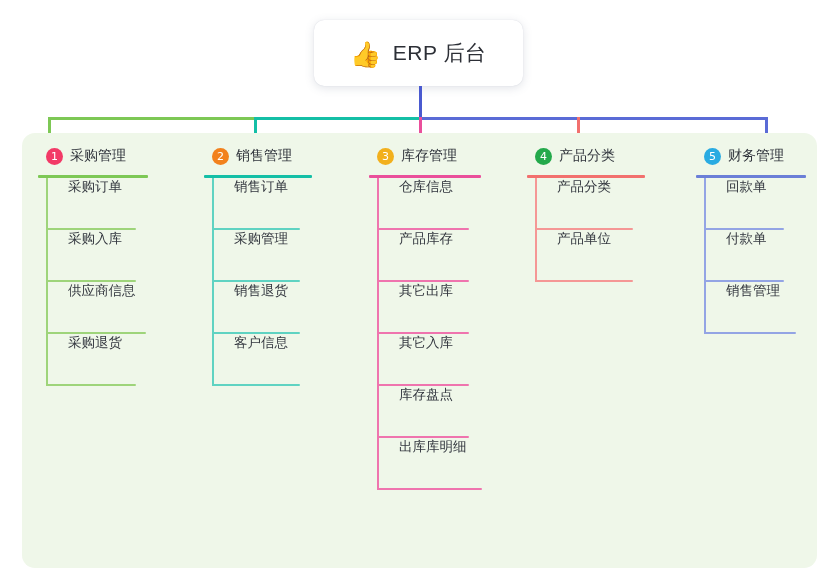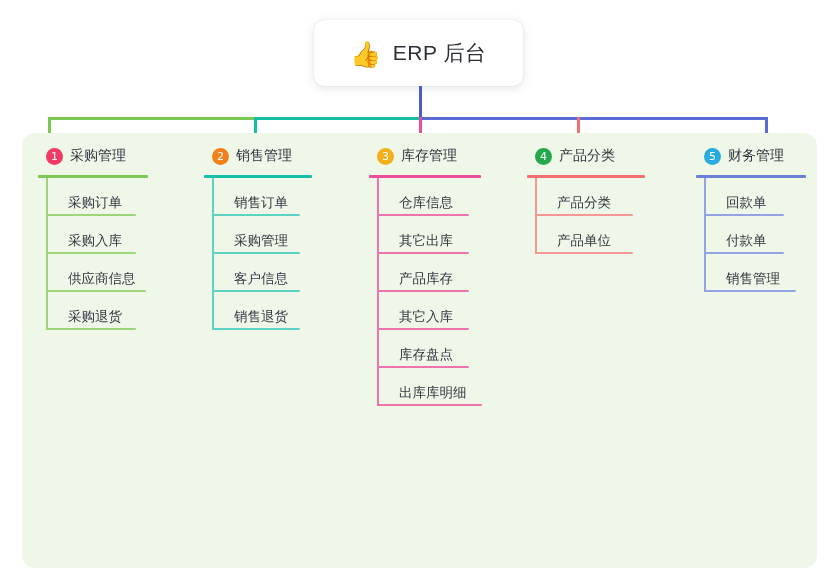--- a/index.html
+++ b/index.html
@@ -112,24 +112,24 @@
   }
   .spine {
     position: absolute;
     left: 8px;
     top: 0;
     bottom: 0;
     width: 2px;
   }
   .item {
     position: relative;
-    height: 38px;
+    height: 52px;
     box-sizing: border-box;
     display: flex;
-    align-items: flex-end;
+    align-items: flex-start;
     justify-content: flex-start;
     padding: 0 0 4px 30px;
   }
   .item-rule {
     position: absolute;
     left: 8px;
     bottom: 0;
     height: 2px;
     border-radius: 1px;
   }
@@ -203,48 +203,48 @@
       <div class="item">
         <span class="item-rule" style="background:#5fd3c2; width:88px;"></span>
         <span class="item-label">销售订单</span>
       </div>
       <div class="item">
         <span class="item-rule" style="background:#5fd3c2; width:88px;"></span>
         <span class="item-label">采购管理</span>
       </div>
       <div class="item">
         <span class="item-rule" style="background:#5fd3c2; width:88px;"></span>
+        <span class="item-label">销售退货</span>
+      </div>
+      <div class="item">
+        <span class="item-rule" style="background:#5fd3c2; width:88px;"></span>
         <span class="item-label">客户信息</span>
-      </div>
-      <div class="item">
-        <span class="item-rule" style="background:#5fd3c2; width:88px;"></span>
-        <span class="item-label">销售退货</span>
       </div>
     </div>
   </div>
 
   <div class="column" style="left:369px; width:160px;">
     <div class="col-head">
       <span class="badge" style="background:#f2b01d;">3</span>
       <span class="col-title">库存管理</span>
     </div>
     <div class="head-rule" style="background:#ea4f9b; width:112px;"></div>
     <div class="items">
       <div class="spine" style="background:#ef74ae;"></div>
       <div class="item">
         <span class="item-rule" style="background:#ef74ae; width:92px;"></span>
         <span class="item-label">仓库信息</span>
       </div>
       <div class="item">
         <span class="item-rule" style="background:#ef74ae; width:92px;"></span>
+        <span class="item-label">产品库存</span>
+      </div>
+      <div class="item">
+        <span class="item-rule" style="background:#ef74ae; width:92px;"></span>
         <span class="item-label">其它出库</span>
-      </div>
-      <div class="item">
-        <span class="item-rule" style="background:#ef74ae; width:92px;"></span>
-        <span class="item-label">产品库存</span>
       </div>
       <div class="item">
         <span class="item-rule" style="background:#ef74ae; width:92px;"></span>
         <span class="item-label">其它入库</span>
       </div>
       <div class="item">
         <span class="item-rule" style="background:#ef74ae; width:92px;"></span>
         <span class="item-label">库存盘点</span>
       </div>
       <div class="item">

